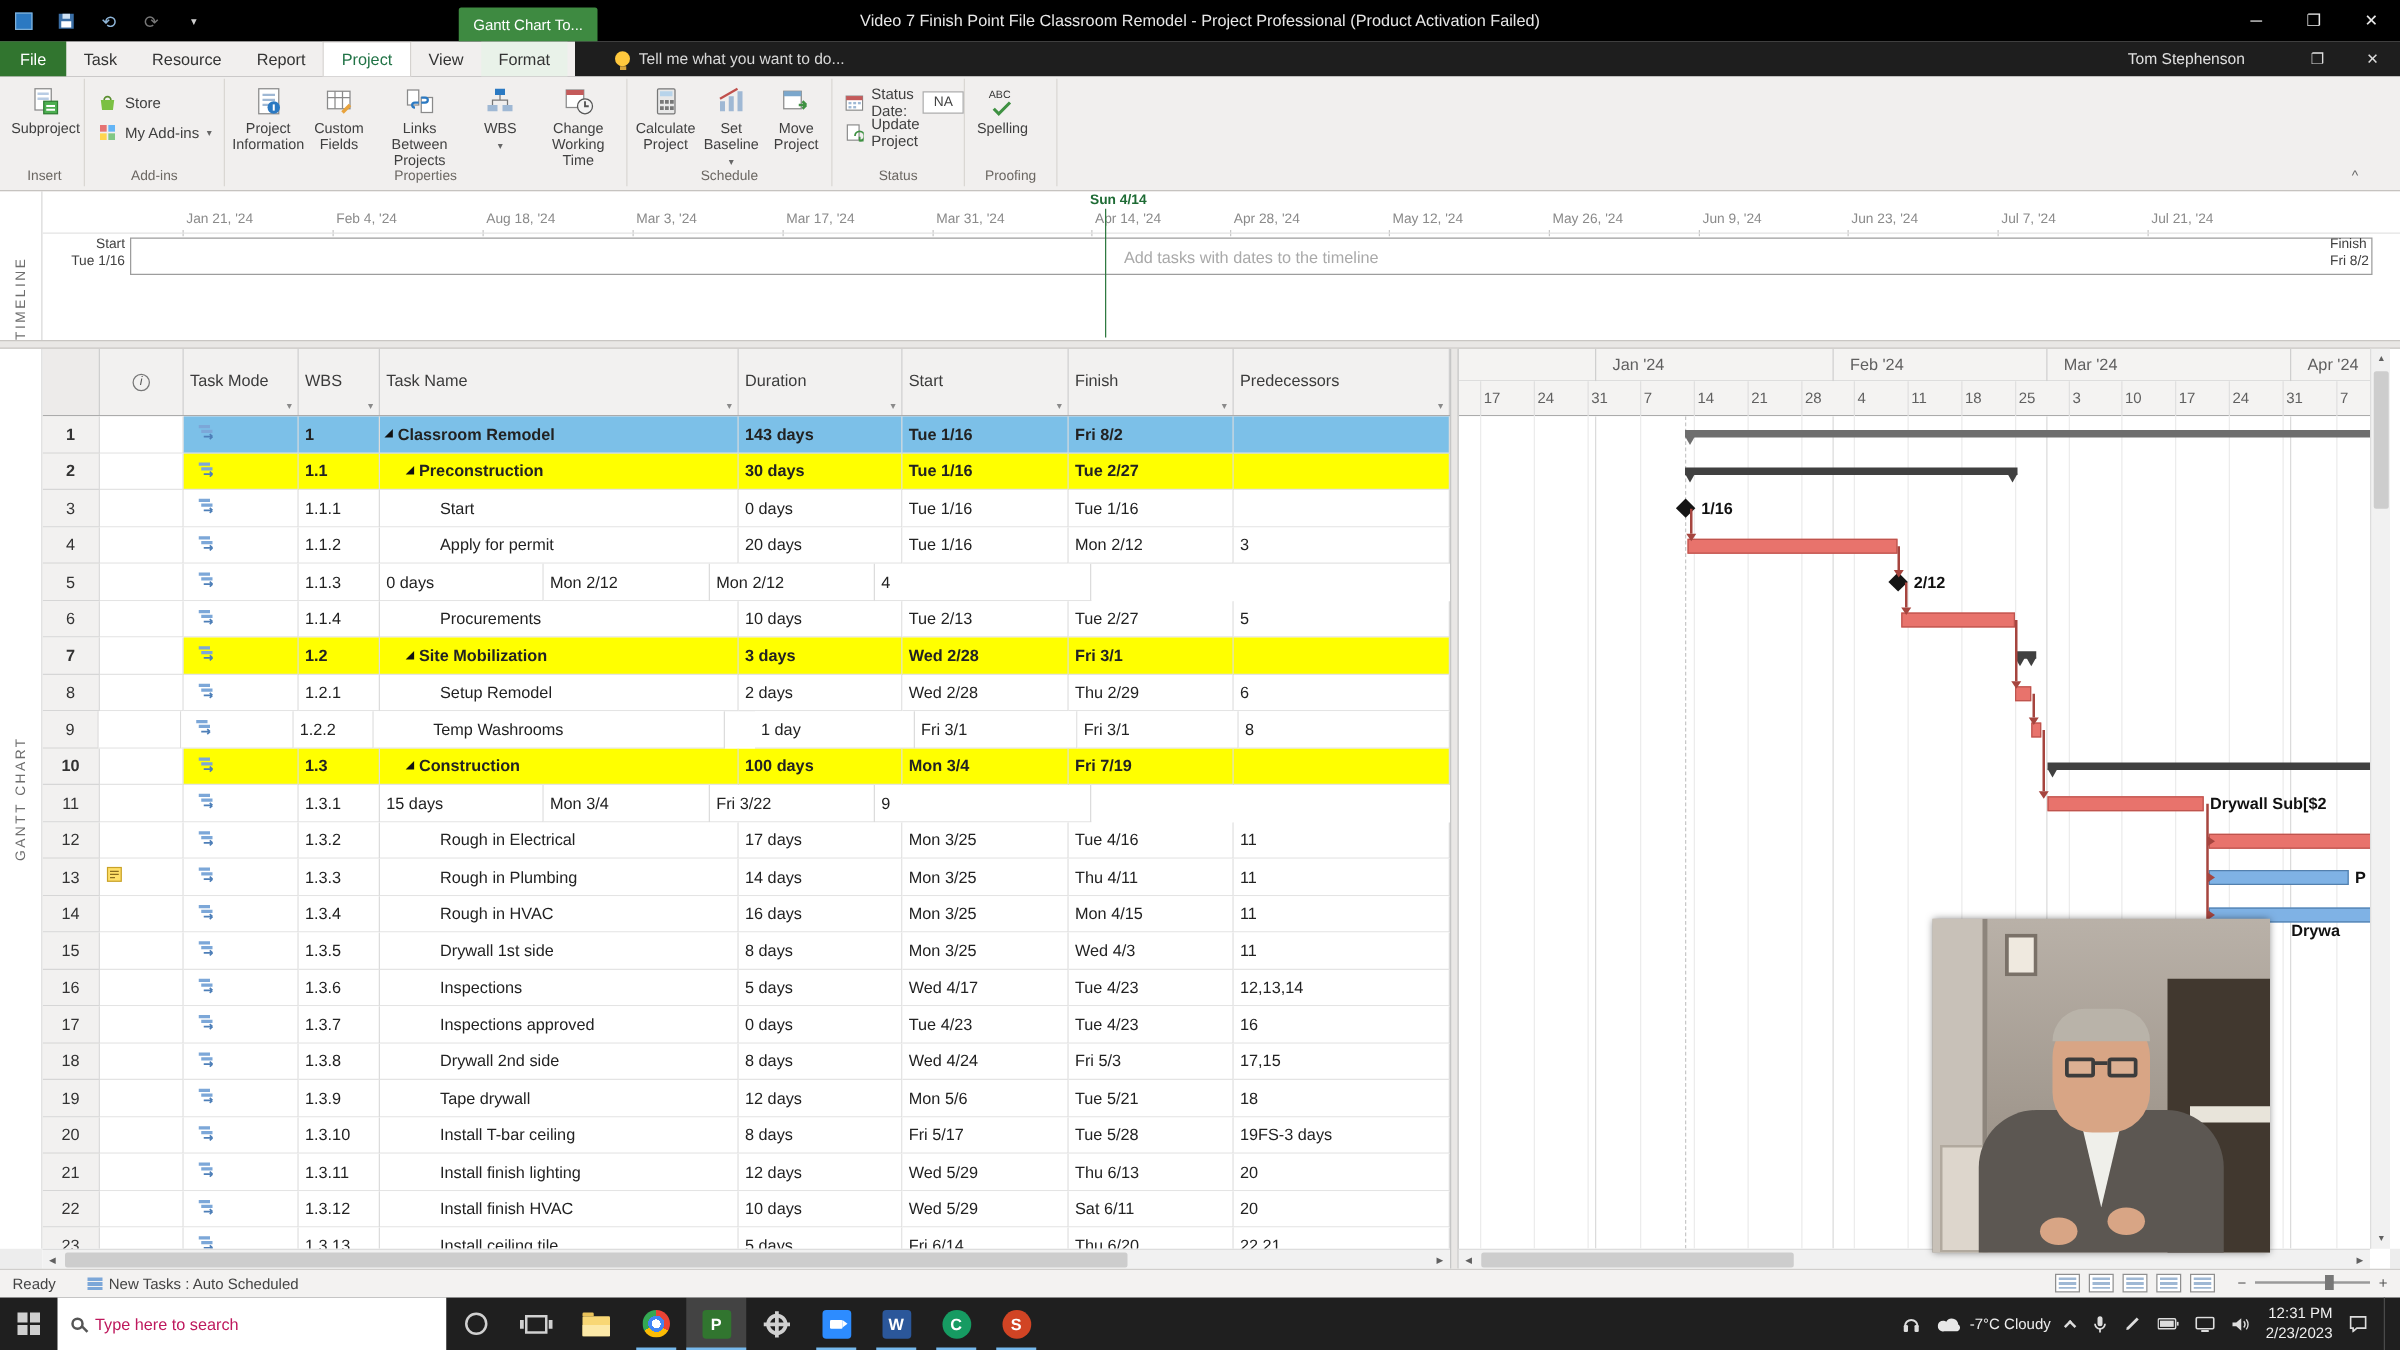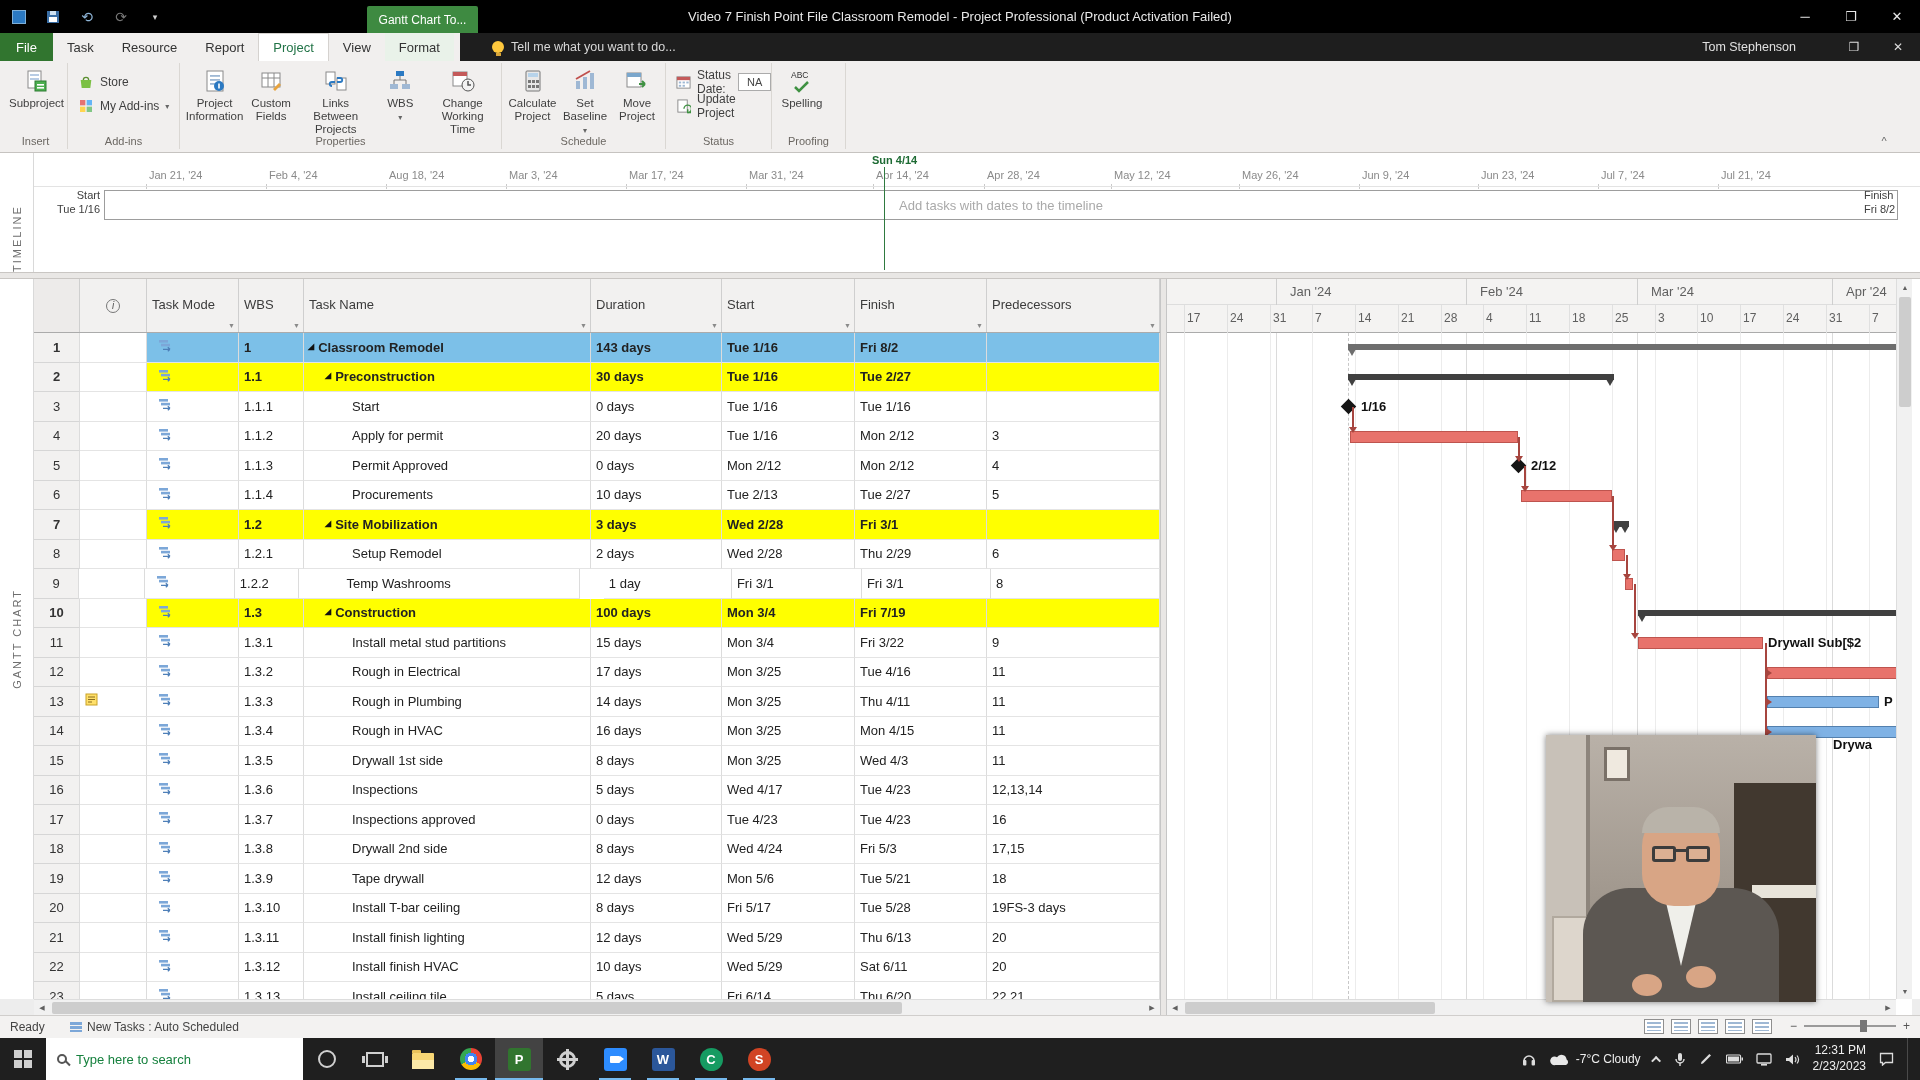--- a/index.html
+++ b/index.html
@@ -127,21 +127,21 @@
 .sv{width:20px;height:15px;border:1px solid #8f8f8f;background:#fff;position:relative}
 .sv::after{content:"";position:absolute;inset:2px;background:repeating-linear-gradient(180deg,#9fb8d4 0 2px,transparent 2px 4px)}
 #sb-zoom{position:absolute;right:10px;top:3px;display:flex;align-items:center;gap:7px;color:#555}
 #sb-zoom .track{position:relative;width:92px;height:2px;background:#9a9a9a}
 #sb-zoom .zthumb{position:absolute;left:56px;top:-5px;width:7px;height:12px;background:#777}
 
 #taskbar{position:absolute;left:0;top:1038px;width:100%;height:42px;background:#1F1F1F;z-index:30;display:flex;align-items:stretch}
 #start{width:46px;display:flex;align-items:center;justify-content:center}
 .winlogo{display:grid;grid-template-columns:8px 8px;grid-template-rows:8px 8px;gap:2px}
 .winlogo i{background:#cfcfcf}
-#tb-search{width:257px;background:#fff;display:flex;align-items:center;gap:9px;padding:0 11px;color:#15803d;font-size:13px}
+#tb-search{width:311px;background:#fff;display:flex;align-items:center;gap:9px;padding:0 11px;color:#be185d;font-size:13px}
 .mag{width:10px;height:10px;border:2px solid #555;border-radius:50%;position:relative;flex:none}
 .mag::after{content:"";position:absolute;width:7px;height:2px;background:#555;transform:rotate(45deg);right:-6px;bottom:-2px}
 #apps{display:flex}
 .tslot{position:relative;width:48px;display:flex;align-items:center;justify-content:center}
 .tslot.active{background:rgba(255,255,255,.16)}
 .tslot.open::after{content:"";position:absolute;left:8px;right:8px;bottom:0;height:2px;background:#76B9ED}
 .tslot.active::after{left:0;right:0}
 .ic-cortana{width:18px;height:18px;border:2.5px solid #d0d0d0;border-radius:50%}
 .ic-taskview{width:18px;height:15px;border:2px solid #d0d0d0;position:relative}
 .ic-taskview::before{content:"";position:absolute;left:-6px;top:2px;width:3px;height:7px;background:#d0d0d0}
@@ -604,23 +604,20 @@
           <div class="td num" style="width: 46px;">5</div>
           <div class="td " style="width: 67px;"></div>
           <div class="td c" style="width: 92px;">
             <span style="margin-left:6px"><svg width="18" height="13" viewBox="0 0 18 13">
                 <rect x="1" y="1" width="9" height="2.6" fill="#7CA7D8"></rect>
                 <rect x="3" y="4.8" width="9" height="2.6" fill="#7CA7D8"></rect>
                 <path d="M5 10.3h7m0 0l-2.2-2m2.2 2l-2.2 2" stroke="#4E7FB8" stroke-width="1.3" fill="none"></path>
               </svg></span>
           </div>
           <div class="td c" style="width: 65px;">1.1.3</div>
-          <div class="td c" style="width: 287px; padding-left: 48px;">
-            <div class="nm">Permit Approved</div>
-          </div>
           <div class="td c" style="width: 131px;">0 days</div>
           <div class="td c" style="width: 133px;">Mon 2/12</div>
           <div class="td c" style="width: 132px;">Mon 2/12</div>
           <div class="td c" style="width: 173px;">4</div>
         </div>
         <div class="tr">
           <div class="td num" style="width: 46px;">6</div>
           <div class="td " style="width: 67px;"></div>
           <div class="td c" style="width: 92px;">
             <span style="margin-left:6px"><svg width="18" height="13" viewBox="0 0 18 13">
@@ -720,23 +717,20 @@
           <div class="td num" style="width: 46px;">11</div>
           <div class="td " style="width: 67px;"></div>
           <div class="td c" style="width: 92px;">
             <span style="margin-left:6px"><svg width="18" height="13" viewBox="0 0 18 13">
                 <rect x="1" y="1" width="9" height="2.6" fill="#7CA7D8"></rect>
                 <rect x="3" y="4.8" width="9" height="2.6" fill="#7CA7D8"></rect>
                 <path d="M5 10.3h7m0 0l-2.2-2m2.2 2l-2.2 2" stroke="#4E7FB8" stroke-width="1.3" fill="none"></path>
               </svg></span>
           </div>
           <div class="td c" style="width: 65px;">1.3.1</div>
-          <div class="td c" style="width: 287px; padding-left: 48px;">
-            <div class="nm">Install metal stud partitions</div>
-          </div>
           <div class="td c" style="width: 131px;">15 days</div>
           <div class="td c" style="width: 133px;">Mon 3/4</div>
           <div class="td c" style="width: 132px;">Fri 3/22</div>
           <div class="td c" style="width: 173px;">9</div>
         </div>
         <div class="tr">
           <div class="td num" style="width: 46px;">12</div>
           <div class="td " style="width: 67px;"></div>
           <div class="td c" style="width: 92px;">
             <span style="margin-left:6px"><svg width="18" height="13" viewBox="0 0 18 13">

